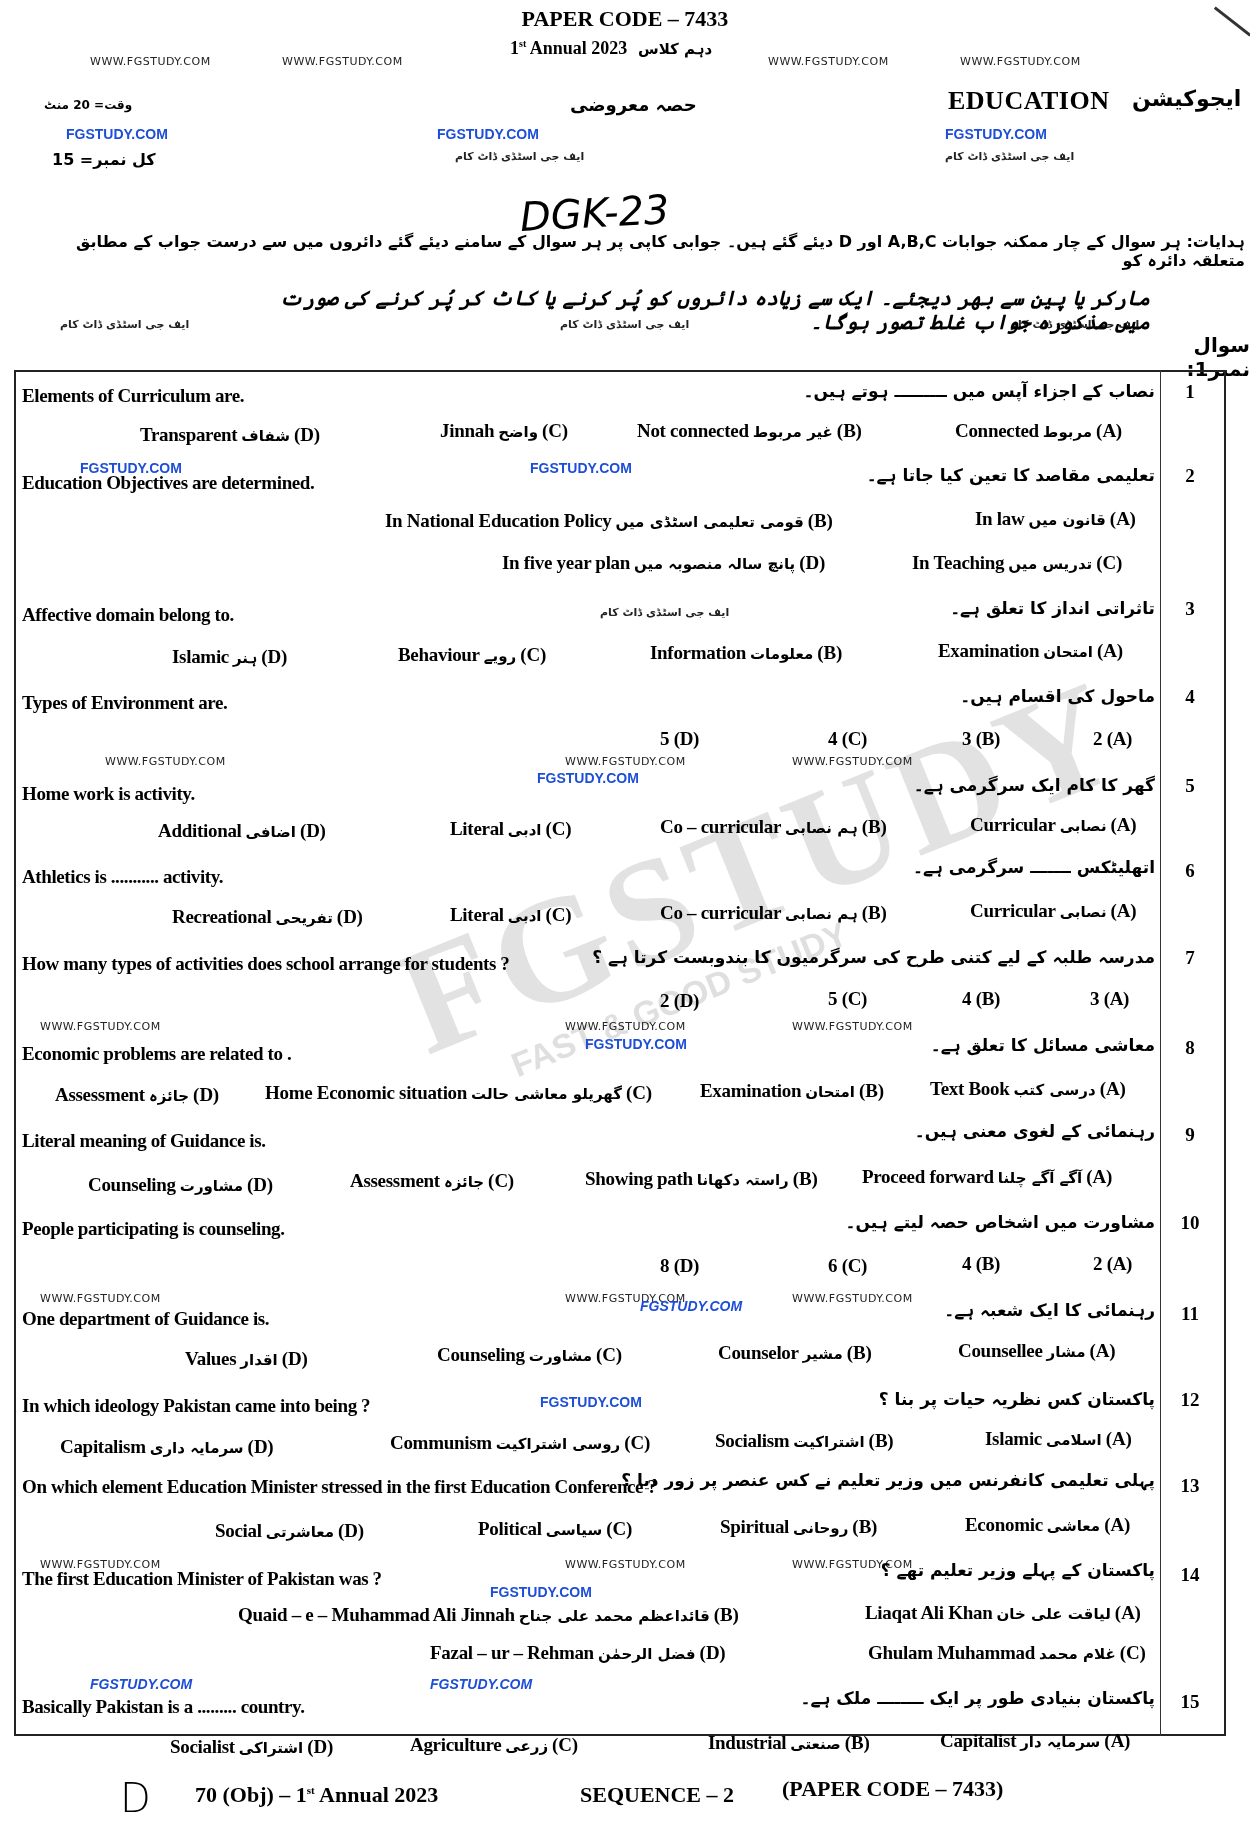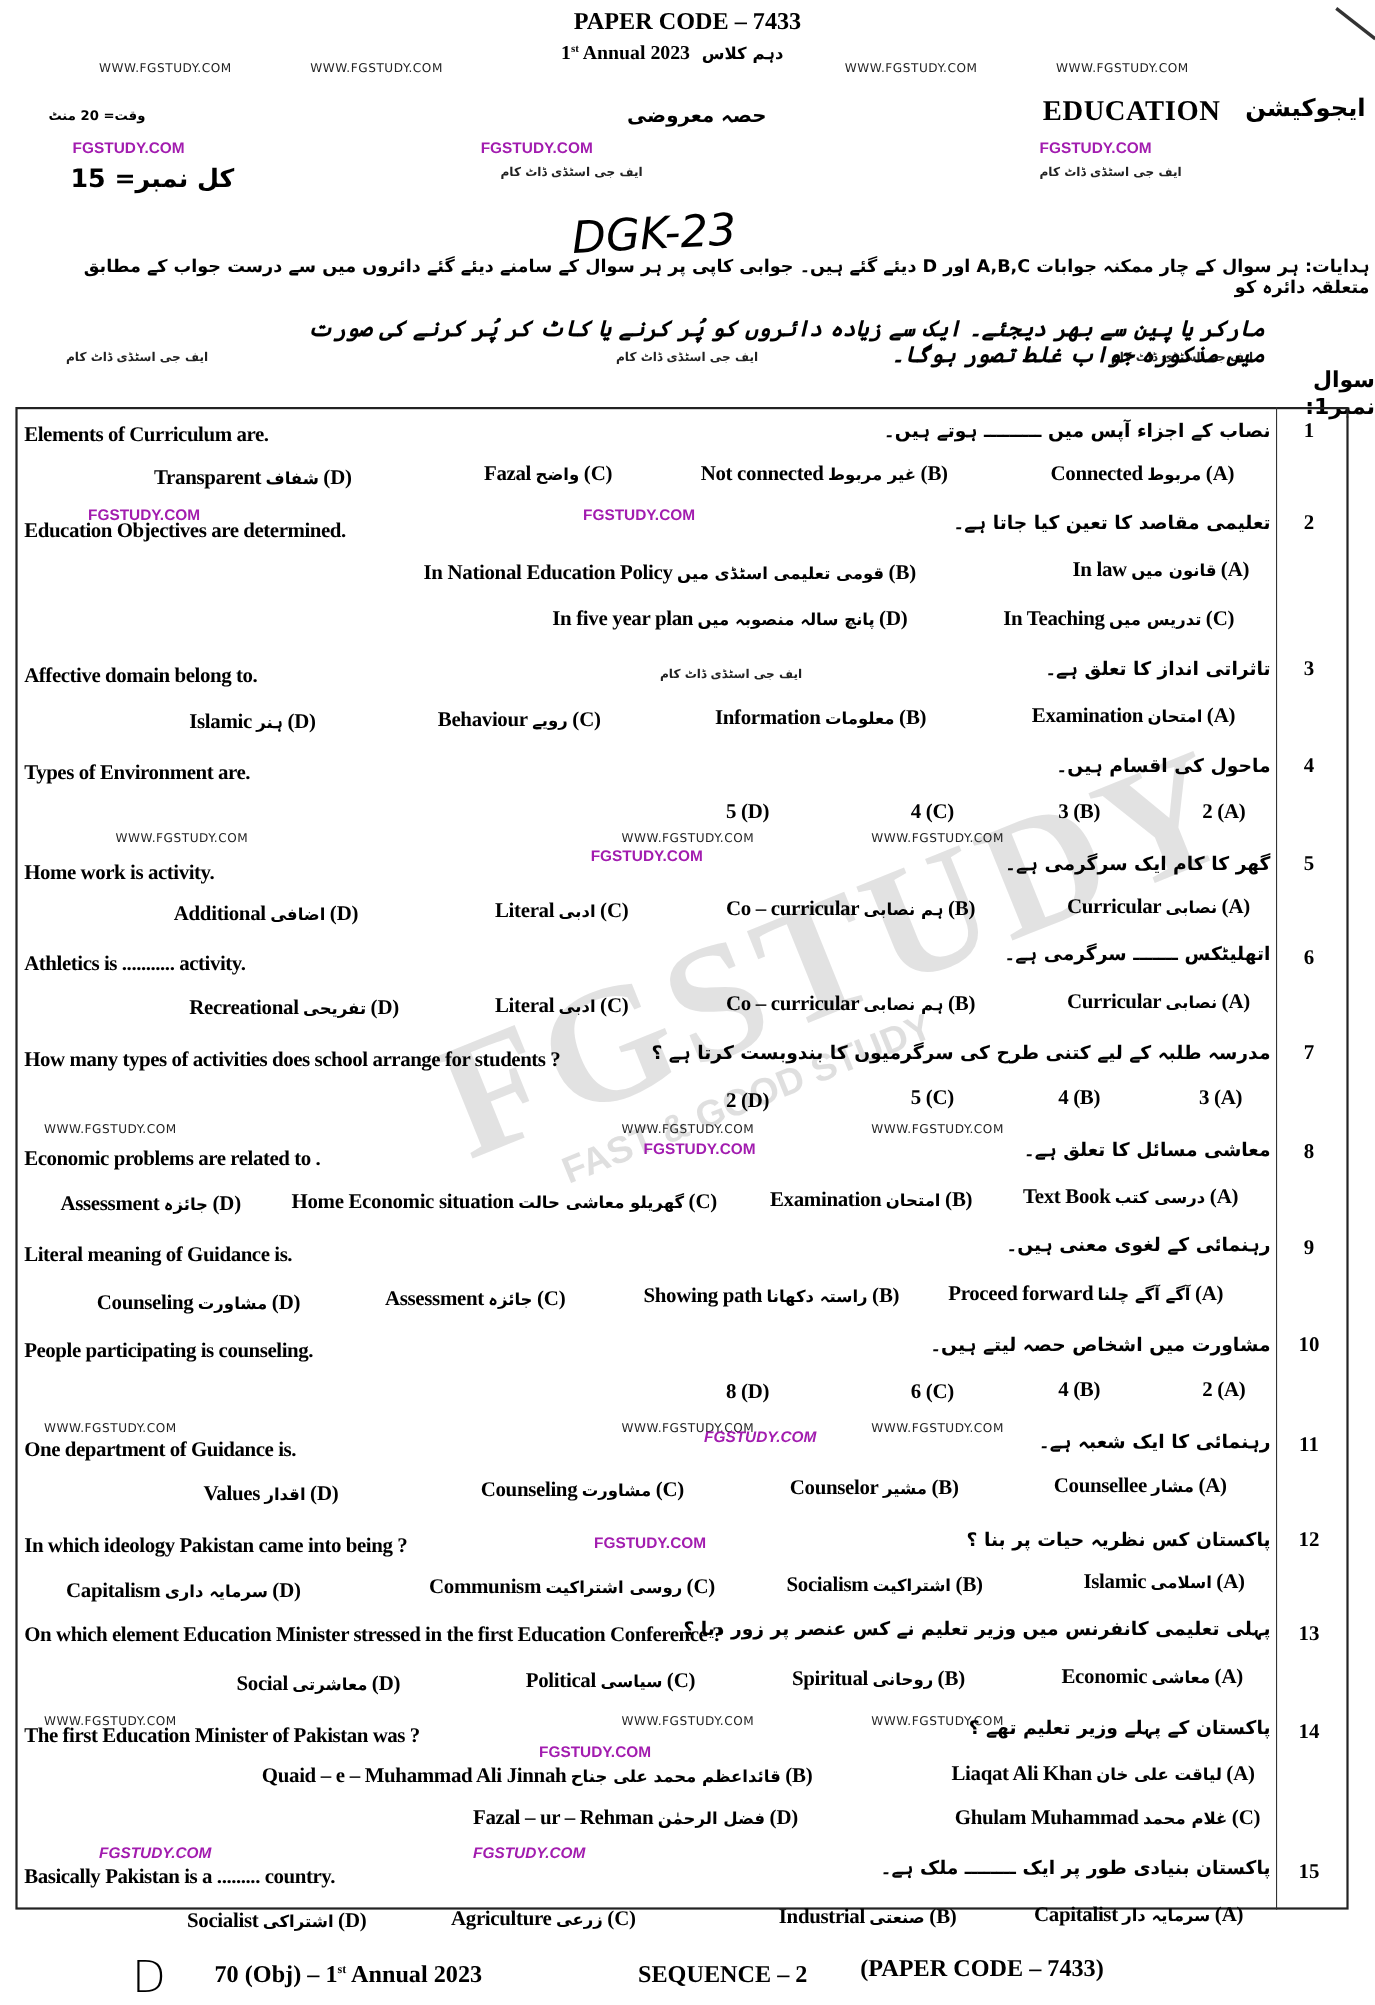--- a/index.html
+++ b/index.html
@@ -1,29 +1,29 @@
 <!DOCTYPE html>
 <html><head>
 <meta charset="utf-8">
 <style>
   html, body { margin:0; padding:0; background:#fff; }
   body { width:1250px; height:1823px; position:relative; overflow:hidden; font-family:"Liberation Serif", serif; color:#000; }
   .abs { position:absolute; }
   .wm { position:absolute; font-family:"DejaVu Sans", sans-serif; font-size:11px; color:#222; letter-spacing:0.5px; }
-  .wm2 { position:absolute; font-family:"Liberation Sans", sans-serif; font-size:14px; font-weight:bold; color:#a21caf; }
+  .wm2 { position:absolute; font-family:"Liberation Sans", sans-serif; font-size:14px; font-weight:bold; color:#1d4ed8; }
   .ur { direction:rtl; font-family:"DejaVu Sans", sans-serif; font-weight:bold; }
   .hdr-code { left:0; width:1250px; top:6px; text-align:center; font-size:22px; font-weight:bold; }
   .hdr-annual { left:510px; top:38px; font-size:18px; font-weight:bold; }
   .hdr-annual sup { font-size:10px; }
   .hdr-class { left:638px; top:40px; font-size:15px; }
   .subj { left:948px; top:86px; font-size:26px; font-weight:bold; letter-spacing:0.5px; }
   .subj-ur { left:1132px; top:86px; font-size:22px; }
   .part { left:570px; top:94px; font-size:18px; }
   .time { left:44px; top:98px; font-size:12px; }
-  .marks { left:64px; top:150px; font-size:23px; }
+  .marks { left:52px; top:150px; font-size:16px; }
   .hand { left:520px; top:190px; font-family:"DejaVu Sans", sans-serif; font-size:40px; font-weight:200; font-style:italic; transform:rotate(-3deg); }
   .instr1 { left:20px; top:232px; width:1225px; font-size:16px; text-align:right; }
   .instr2 { left:250px; top:286px; width:900px; font-size:20px; text-align:right;font-style:italic; }
   .qlabel { left:1140px; top:333px; font-size:20px; }
   .box { position:absolute; left:14px; top:370px; width:1212px; height:1366px; border:2px solid #222; box-sizing:border-box; }
   .numcol { position:absolute; left:1160px; top:370px; width:0; height:1366px; border-left:1.5px solid #333; }
   .q-en { position:absolute; left:22px; font-size:19px; font-weight:bold; letter-spacing:-0.4px; }
   .q-ur { position:absolute; right:80px; font-size:17px; }
   .q-num { position:absolute; left:1165px; width:50px; text-align:center; font-size:19px; font-weight:bold; }
   .opt { position:absolute; font-size:19px; font-weight:bold; white-space:nowrap; letter-spacing:-0.3px; }
@@ -72,21 +72,21 @@
 <div class="watermark-sub">FAST &amp; GOOD STUDY</div>
 
 <div class="box"></div>
 <div class="numcol"></div>
 
 <div class="q-en abs" style="top:385px">Elements of Curriculum are.</div>
 <div class="q-ur abs ur" style="top:381px;right:95px">نصاب کے اجزاء آپس میں ـــــــــ ہوتے ہیں۔</div>
 <div class="q-num abs" style="top:381px">1</div>
 <div class="opt" style="left:955px;top:420px"><span>Connected</span><span class="u">مربوط</span><span>(A)</span></div>
 <div class="opt" style="left:637px;top:420px"><span>Not connected</span><span class="u">غیر مربوط</span><span>(B)</span></div>
-<div class="opt" style="left:440px;top:420px"><span>Fazal</span><span class="u">واضح</span><span>(C)</span></div>
+<div class="opt" style="left:440px;top:420px"><span>Jinnah</span><span class="u">واضح</span><span>(C)</span></div>
 <div class="opt" style="left:140px;top:424px"><span>Transparent</span><span class="u">شفاف</span><span>(D)</span></div>
 <div class="wm2" style="left:80px;top:460px">FGSTUDY.COM</div>
 <div class="wm2" style="left:530px;top:460px">FGSTUDY.COM</div>
 
 <div class="q-en abs" style="top:472px">Education Objectives are determined.</div>
 <div class="q-ur abs ur" style="top:465px;right:95px">تعلیمی مقاصد کا تعین کیا جاتا ہے۔</div>
 <div class="q-num abs" style="top:465px">2</div>
 <div class="opt" style="left:975px;top:508px"><span>In law</span><span class="u">قانون میں</span><span>(A)</span></div>
 <div class="opt" style="left:385px;top:510px"><span>In National Education Policy</span><span class="u">قومی تعلیمی اسٹڈی میں</span><span>(B)</span></div>
 <div class="opt" style="left:912px;top:552px"><span>In Teaching</span><span class="u">تدریس میں</span><span>(C)</span></div>

